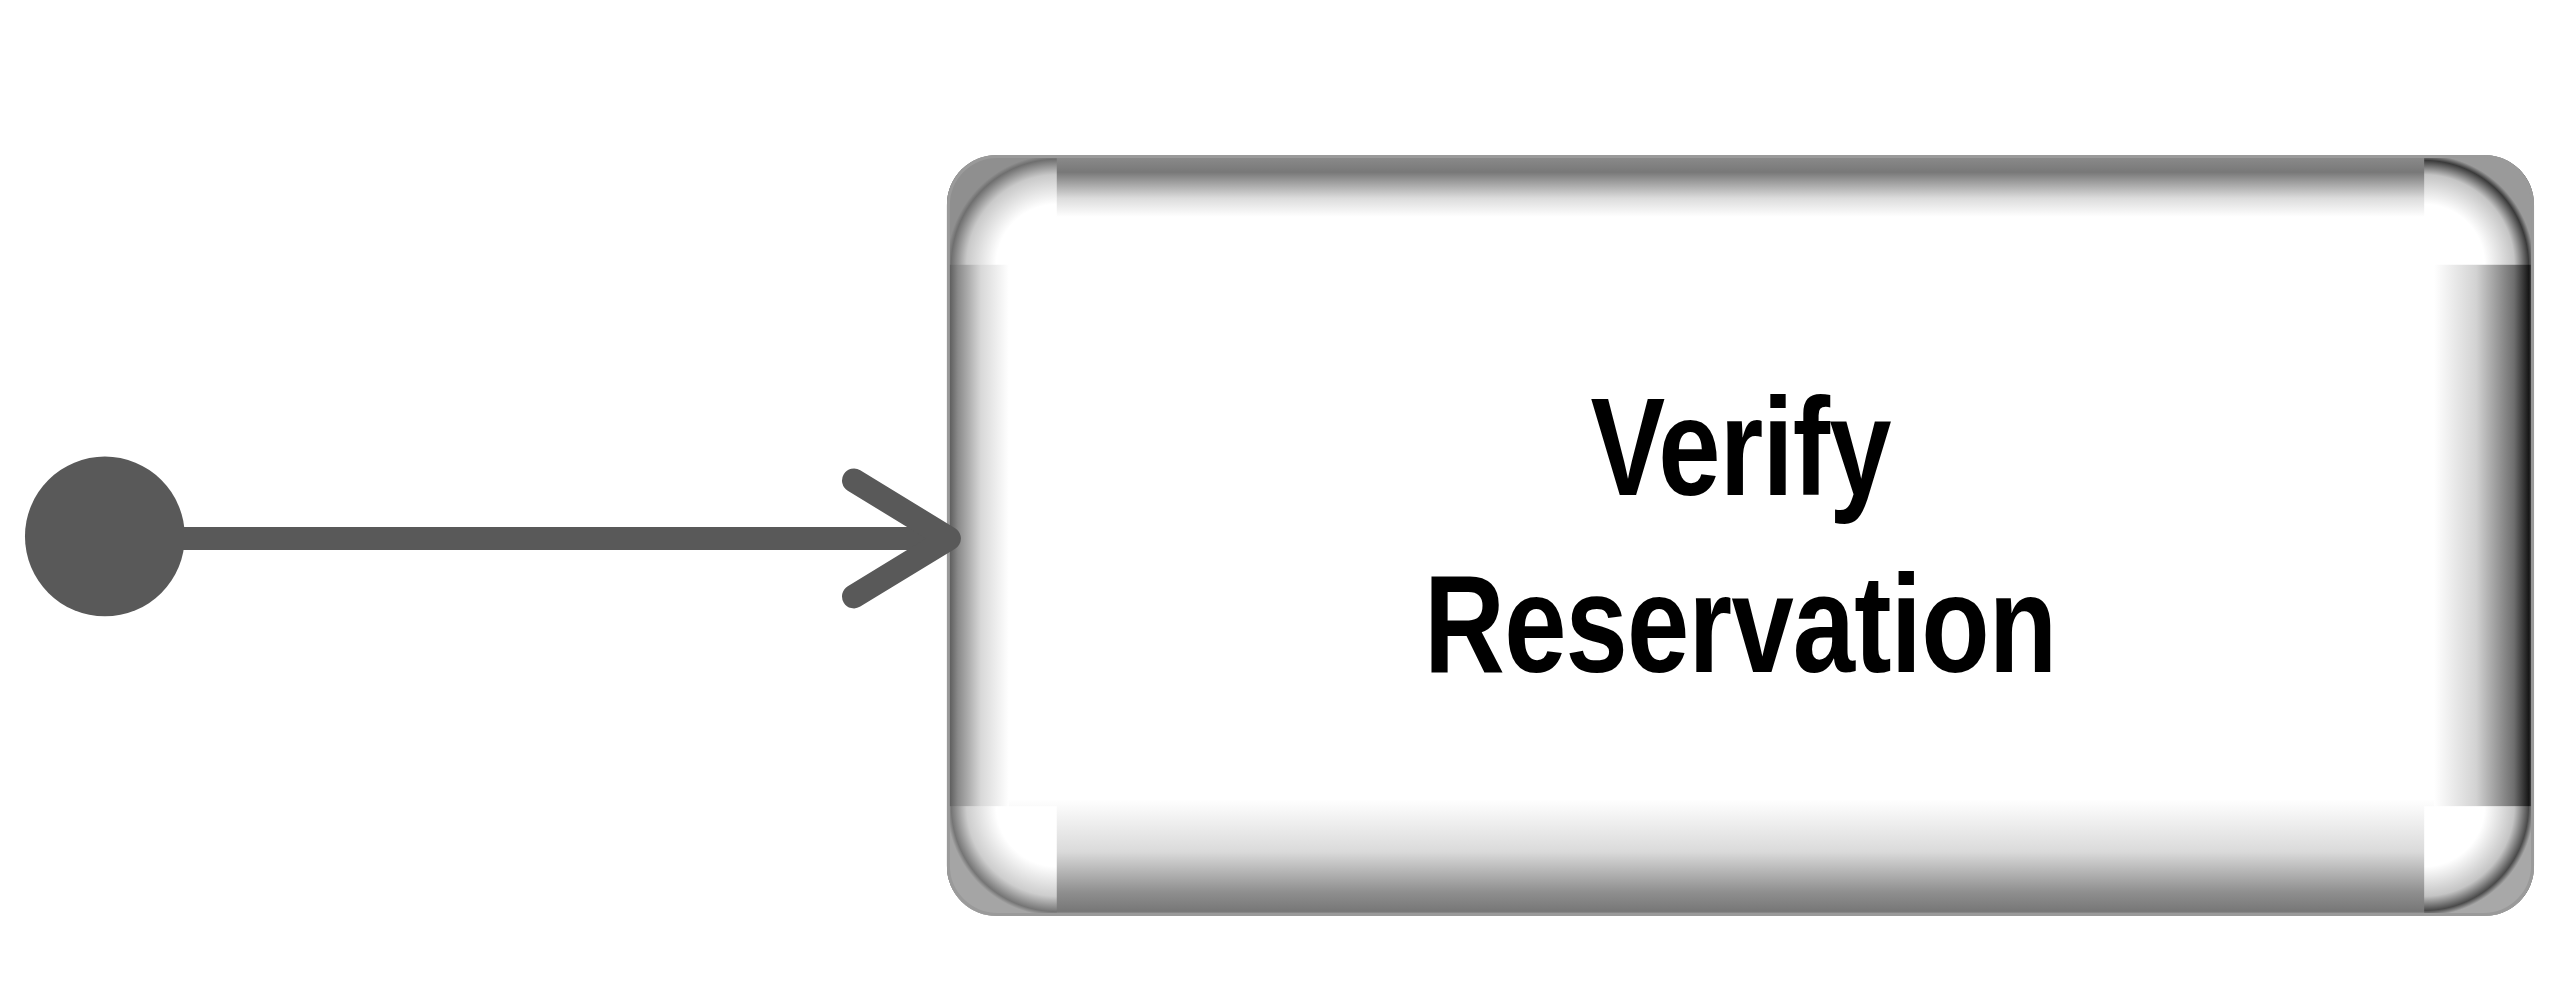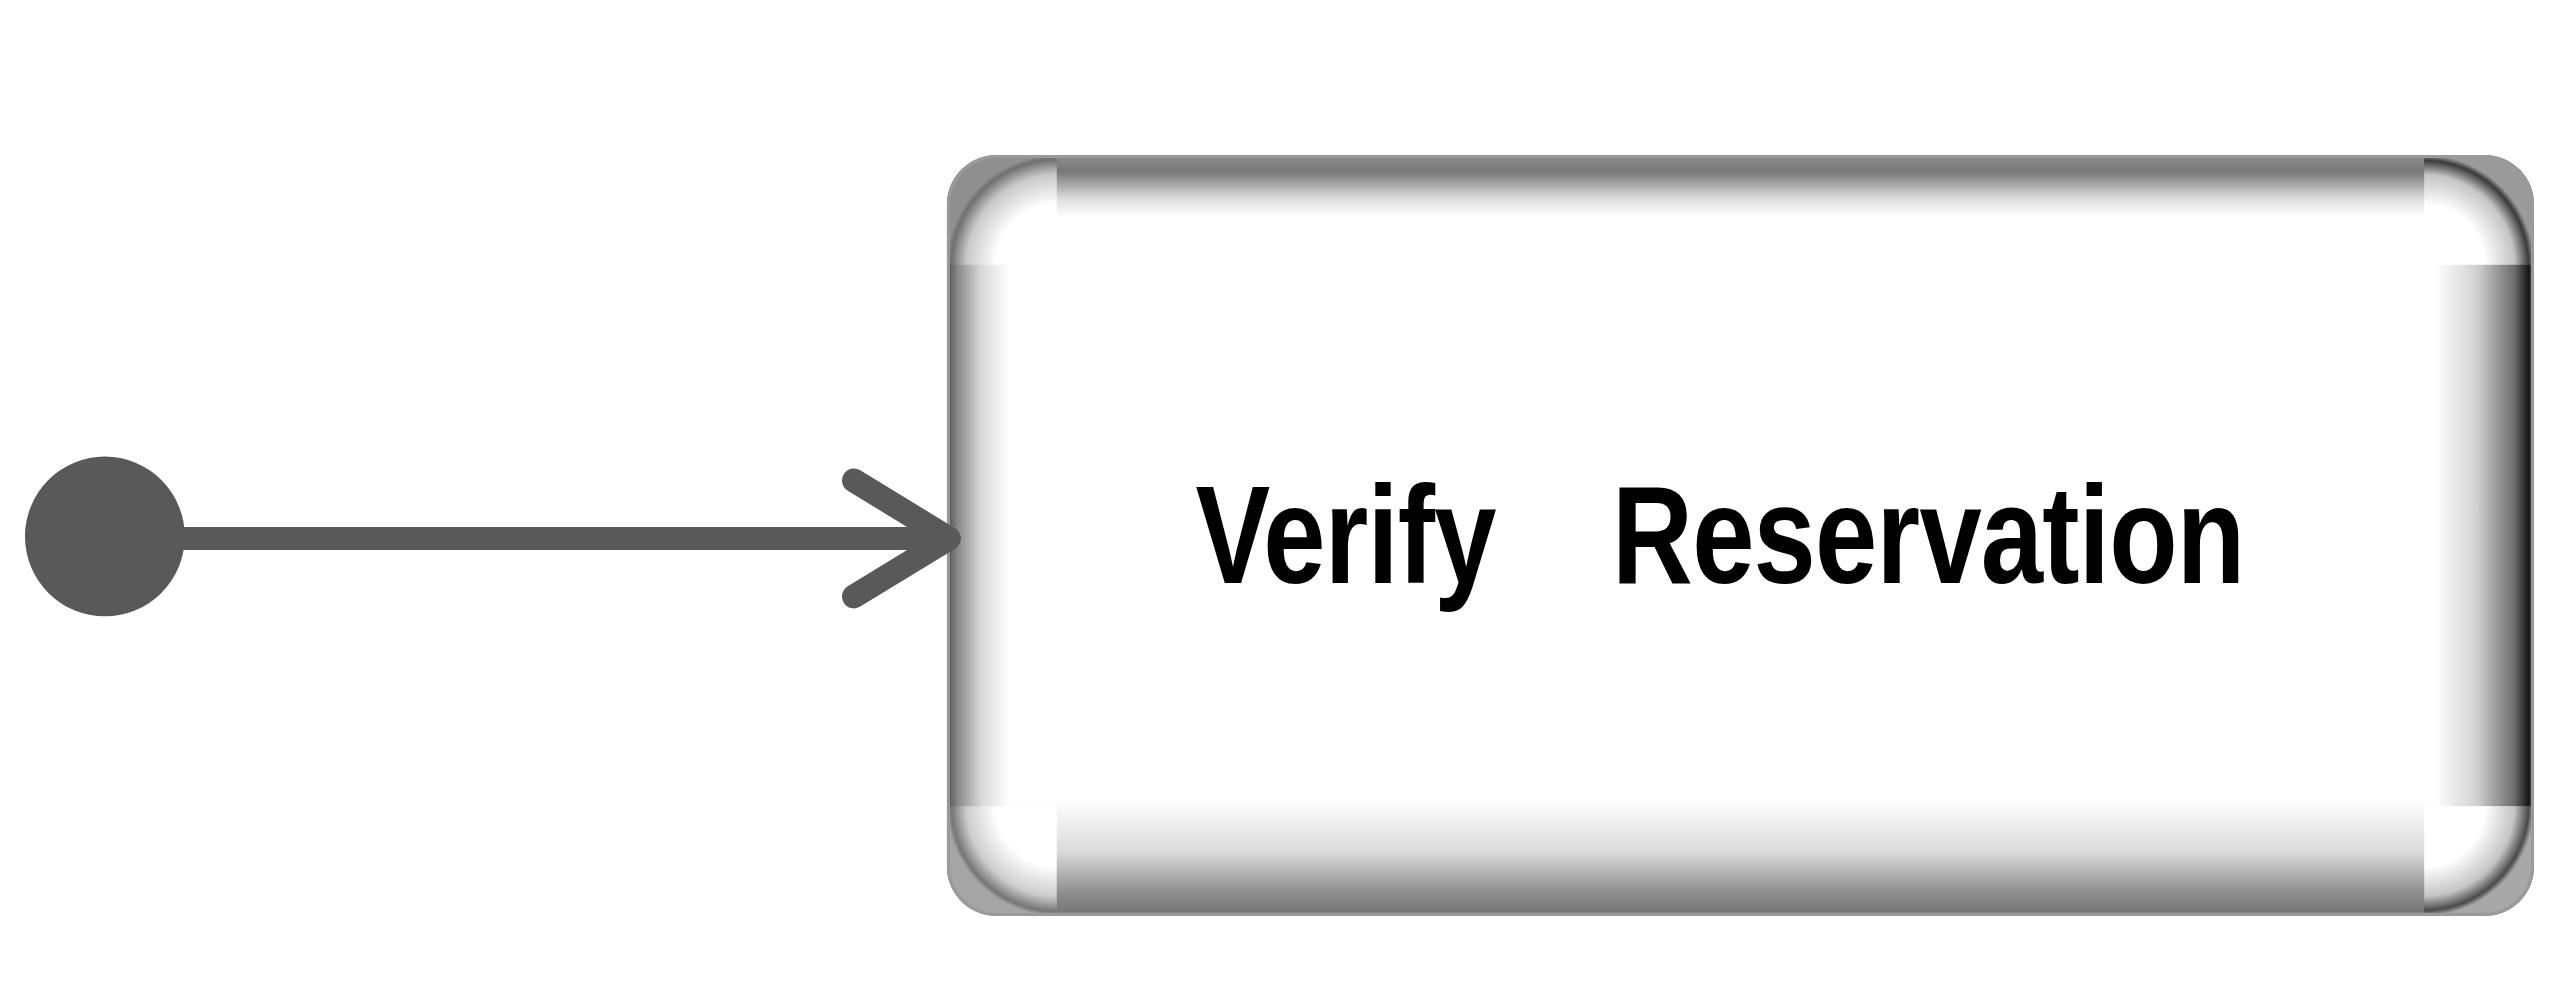--- a/index.html
+++ b/index.html
@@ -26,21 +26,21 @@
     height: 999px;
     display: block;
   }
   .node-label-wrap {
     position: absolute;
     left: 959px;
     top: 170px;
     width: 1563px;
     height: 731px;
     display: flex;
-    flex-direction: row;
+    flex-direction: column;
     align-items: center;
     justify-content: center;
     pointer-events: none;
   }
   .node-label-line {
     font-family: "Liberation Sans", "DejaVu Sans", sans-serif;
     font-weight: 700;
     font-size: 140px;
     line-height: 1.26;
     color: #000000;

